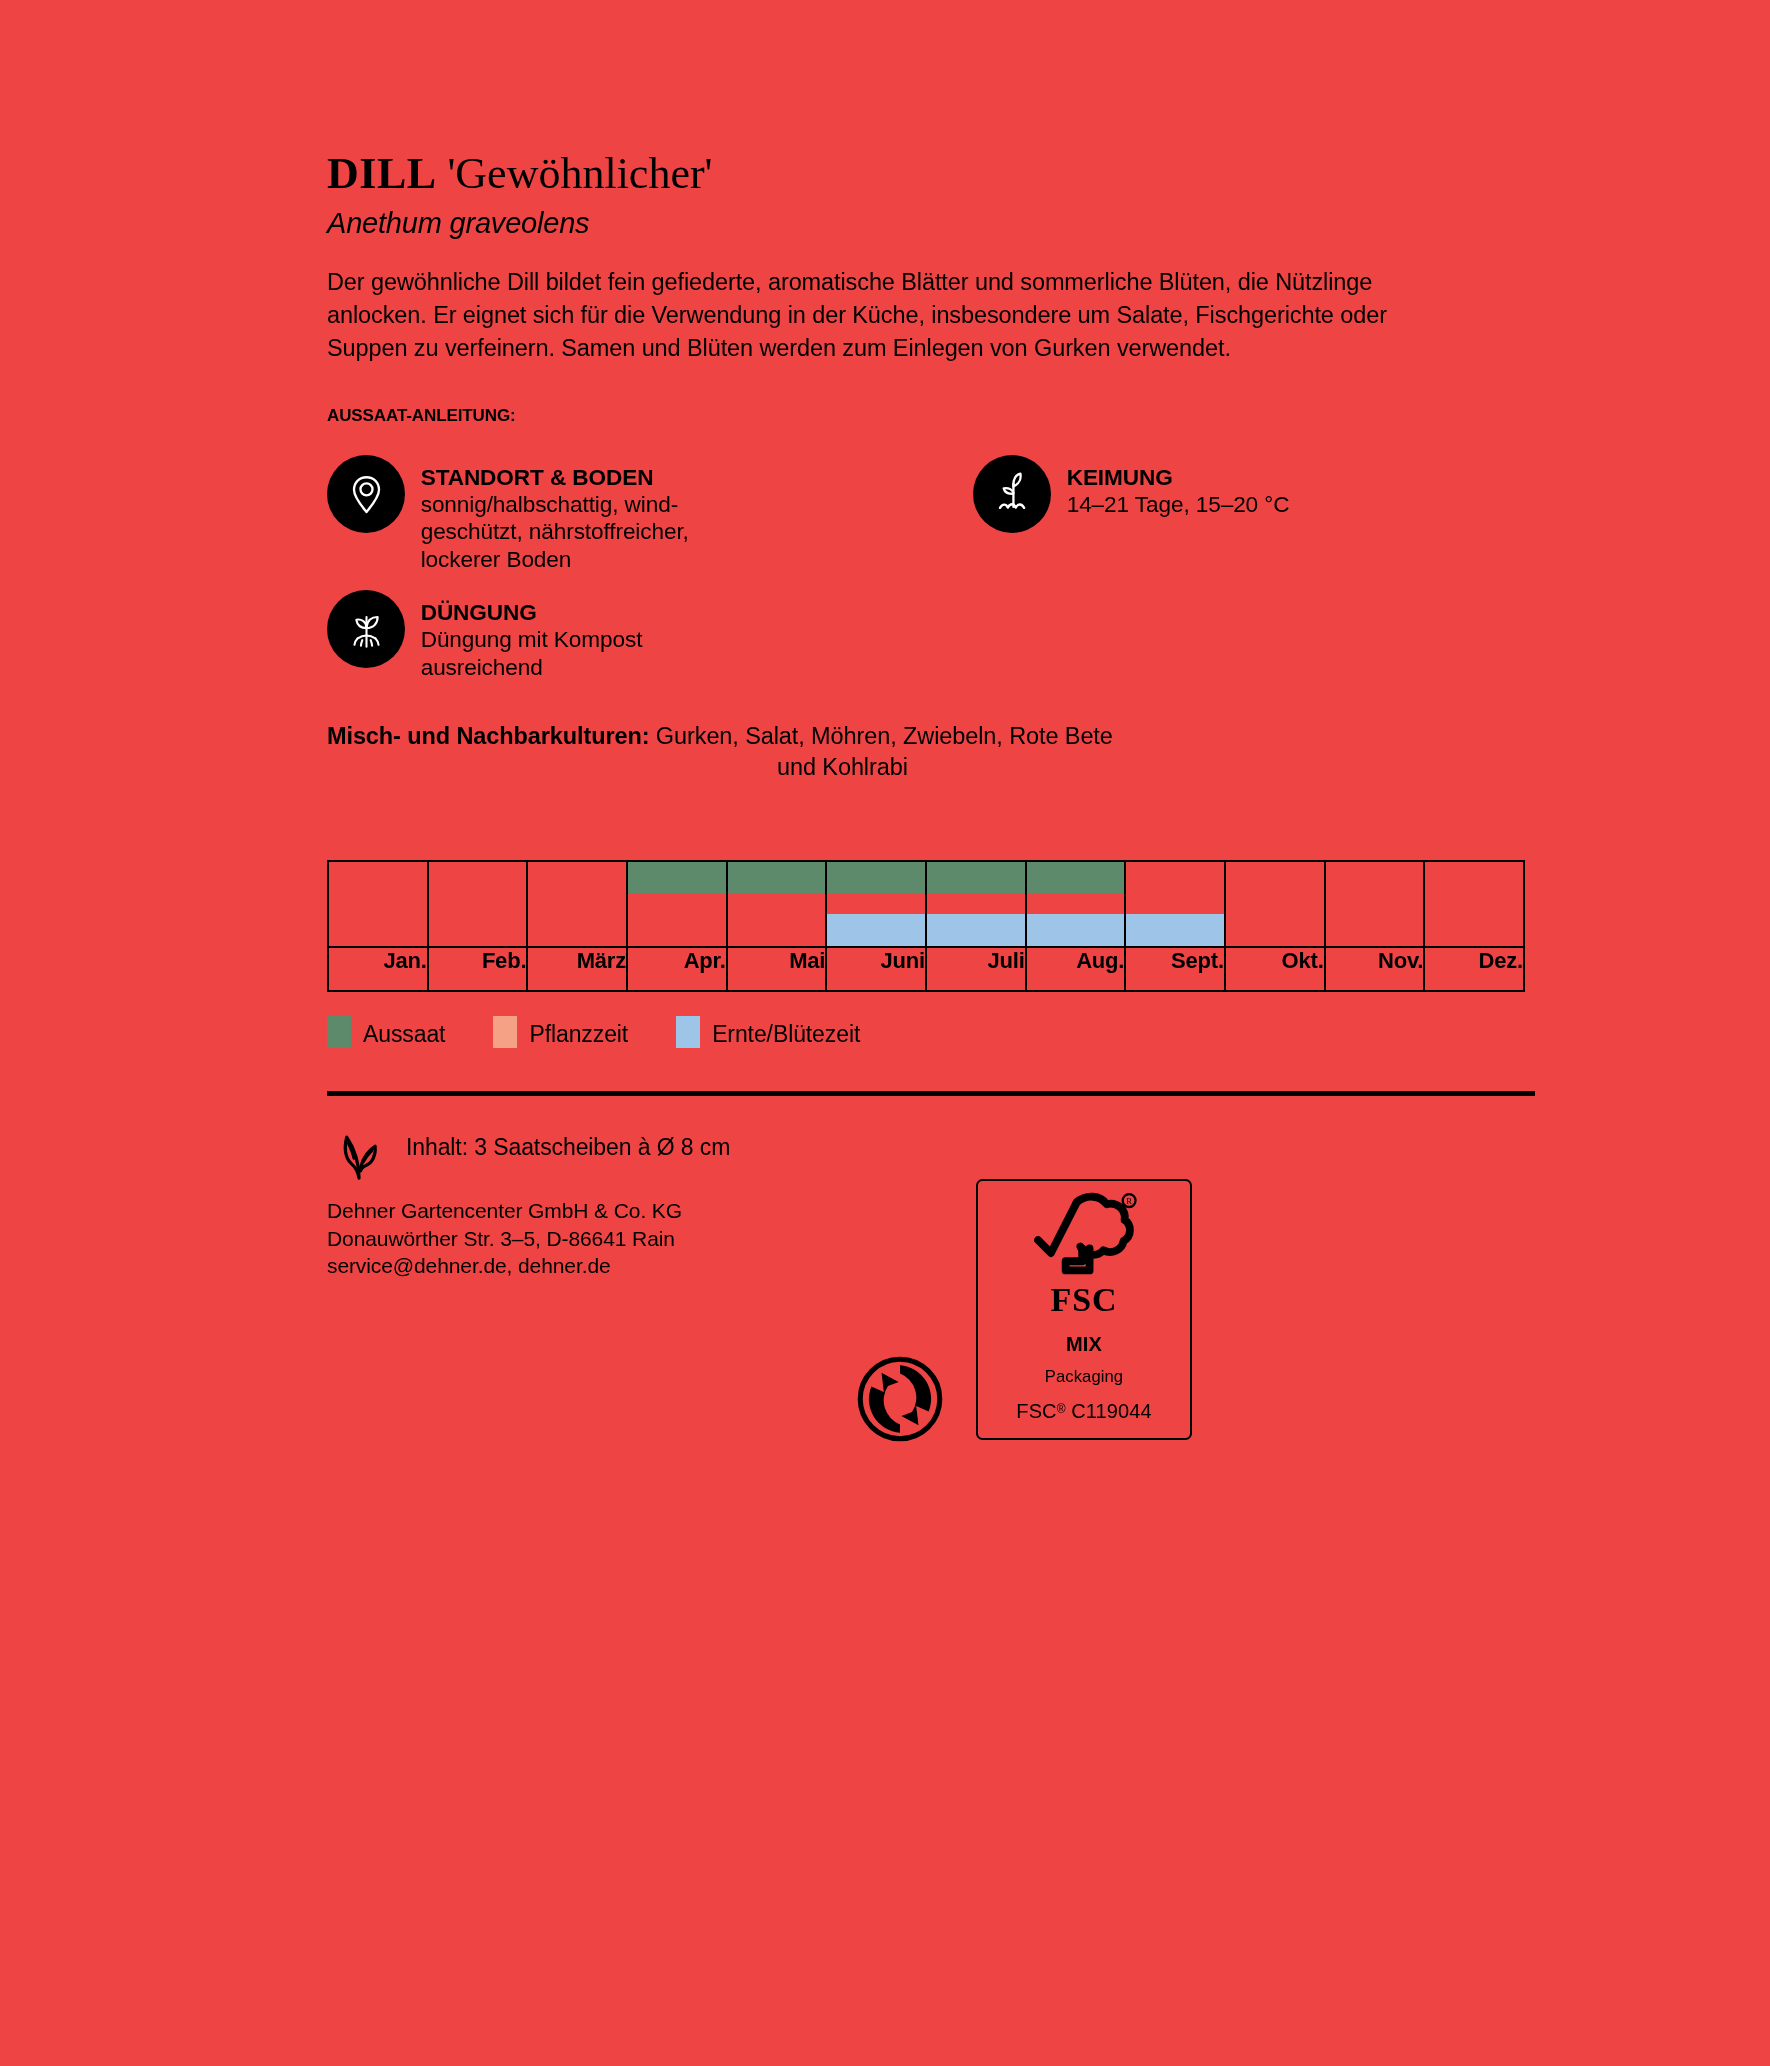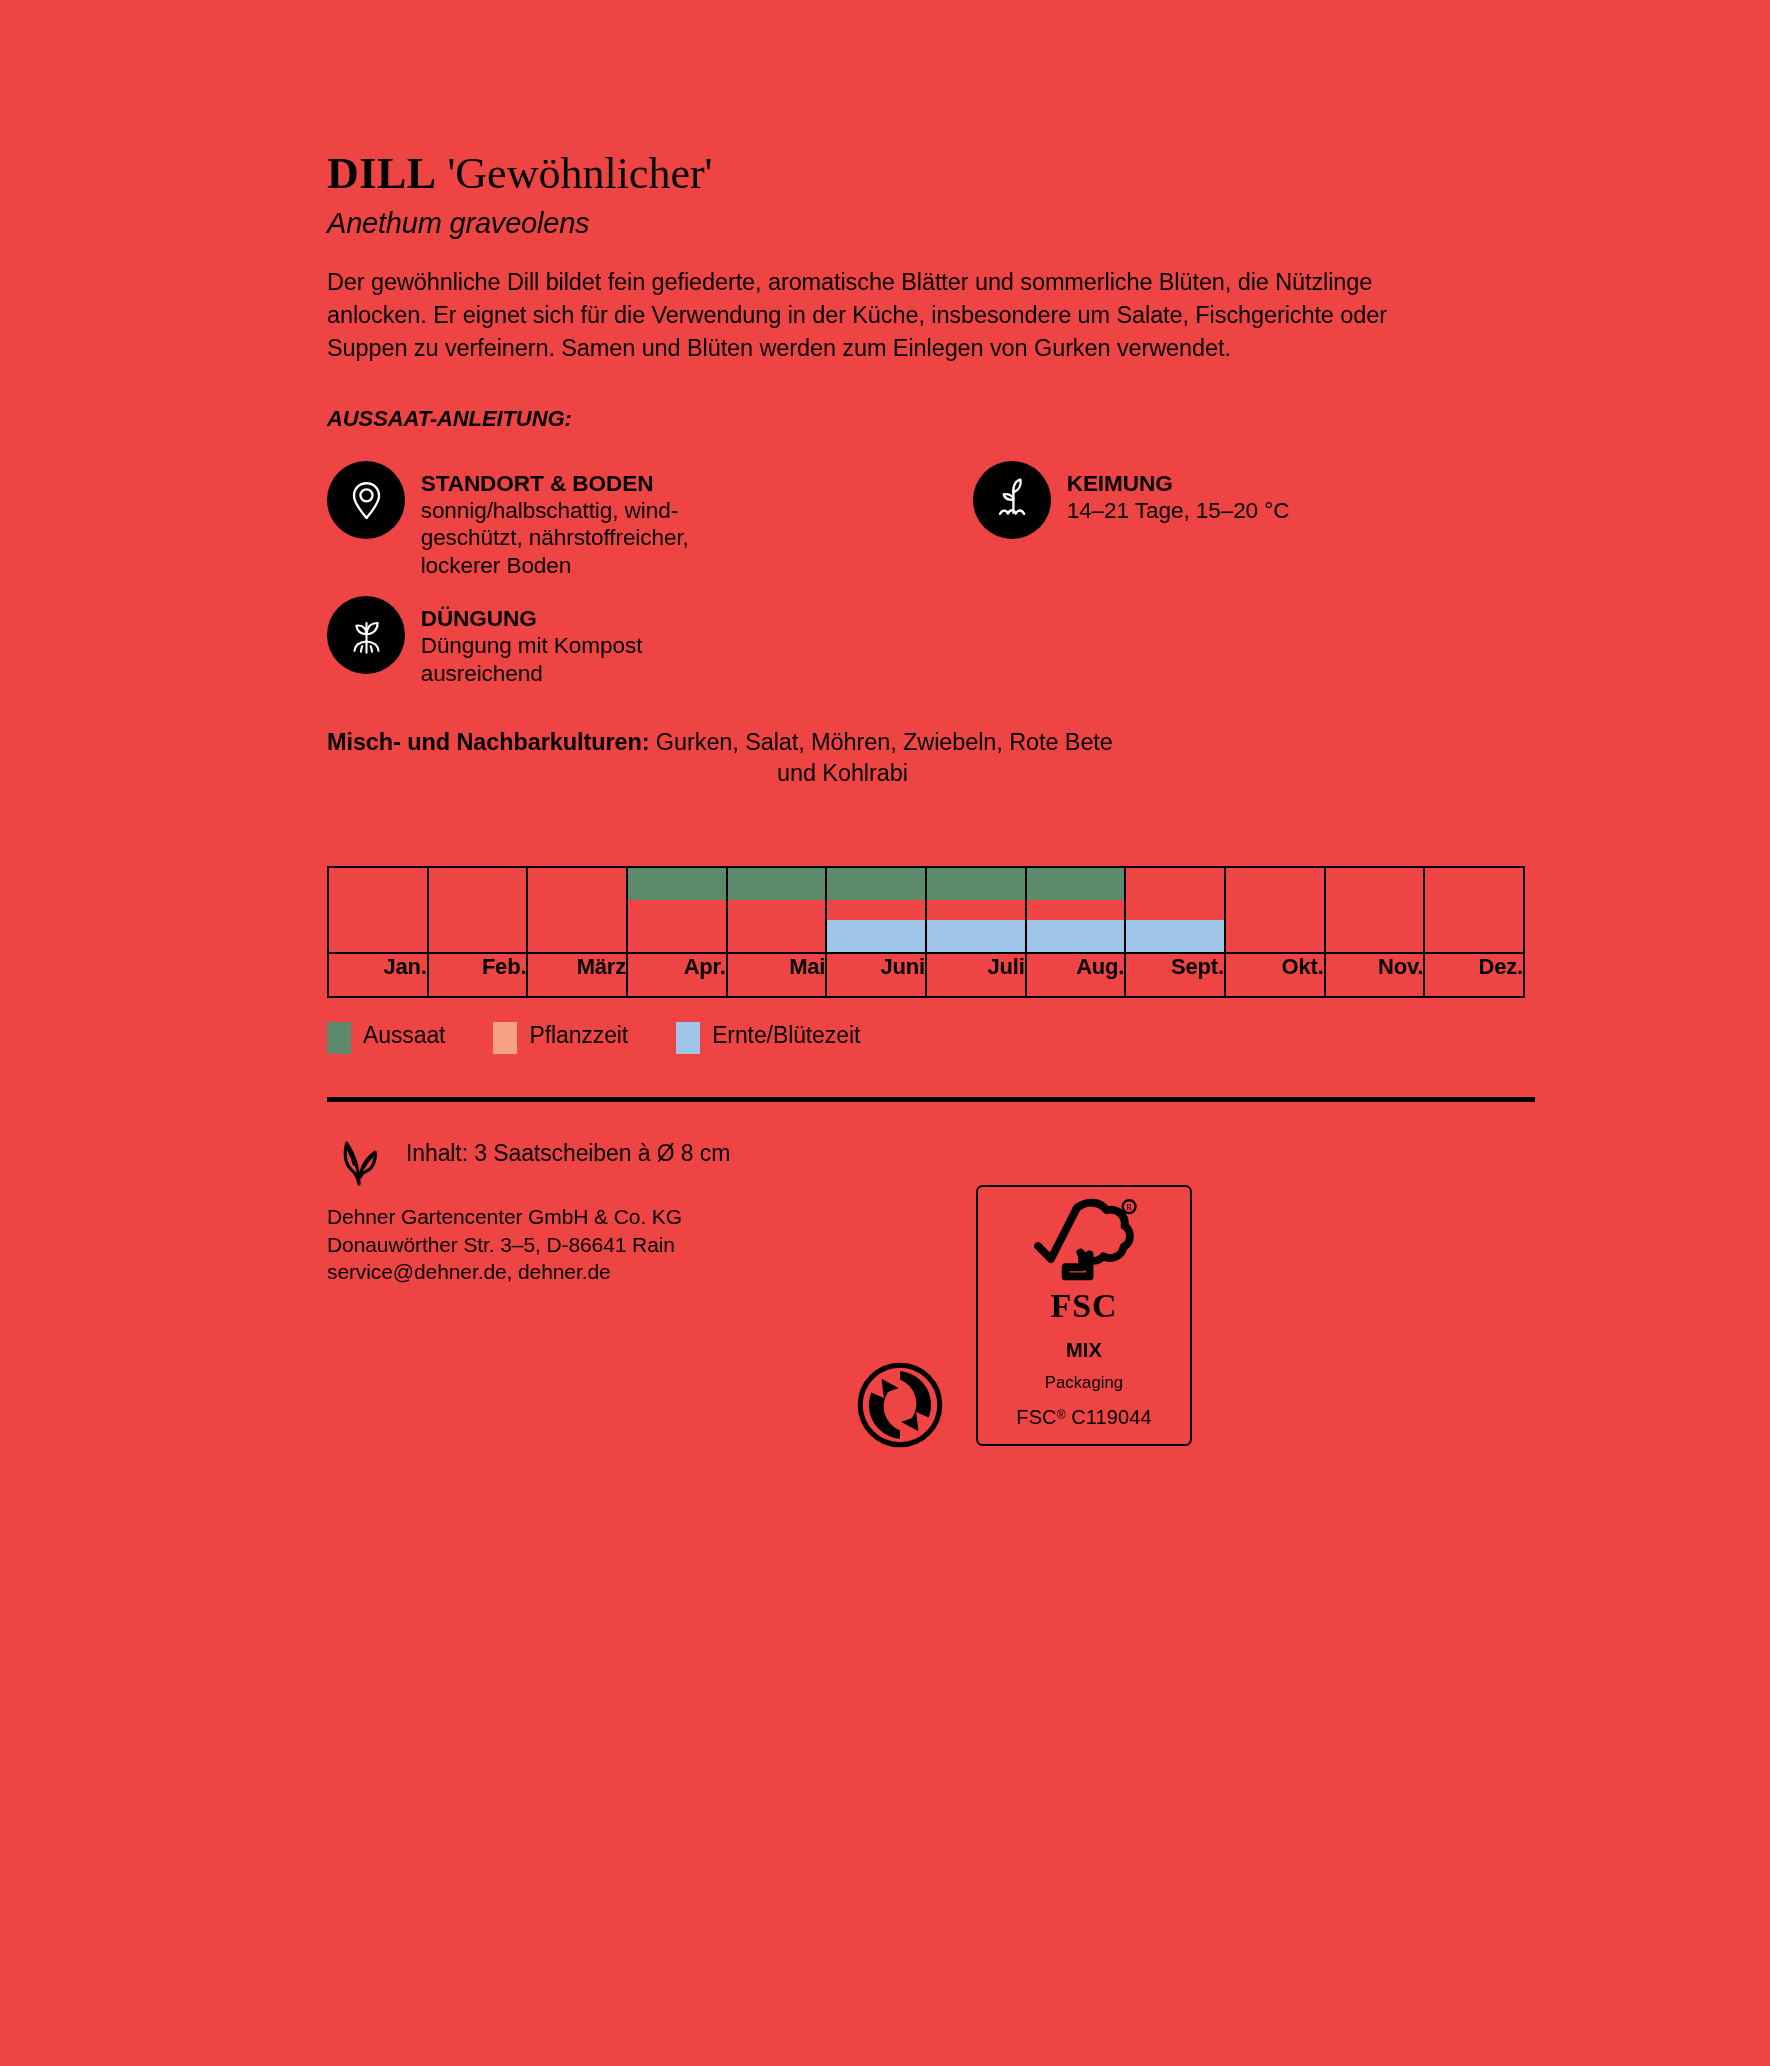--- a/index.html
+++ b/index.html
@@ -57,24 +57,23 @@
     margin-top: 26px;
     font-size: 23.5px;
     line-height: 1.40;
     max-width: 1144px;
     letter-spacing: -0.1px;
   }
 
   
   .sow-head {
     margin-top: 41px;
-    font-size: 22px;
-    font-weight: 700;
-    letter-spacing: -0.1px;
-    font-style: italic;
+    font-size: 17px;
+    font-weight: 700;
+    letter-spacing: -0.1px;
   }
   .sow-body {
     margin-top: 3.7px;
     font-size: 23.5px;
     line-height: 1.40;
     max-width: 1139px;
     letter-spacing: -0.1px;
   }
 
   
@@ -158,21 +157,21 @@
   }
 
   
   .legend {
     margin-top: 24px;
     display: flex;
     align-items: center;
   }
   .legend-item {
     display: flex;
-    align-items: flex-start;
+    align-items: flex-end;
     gap: 12px;
     margin-right: 48px;
   }
   .legend-swatch {
     width: 24px;
     height: 32px;
     flex: 0 0 24px;
   }
   .legend-label {
     font-size: 23px;

